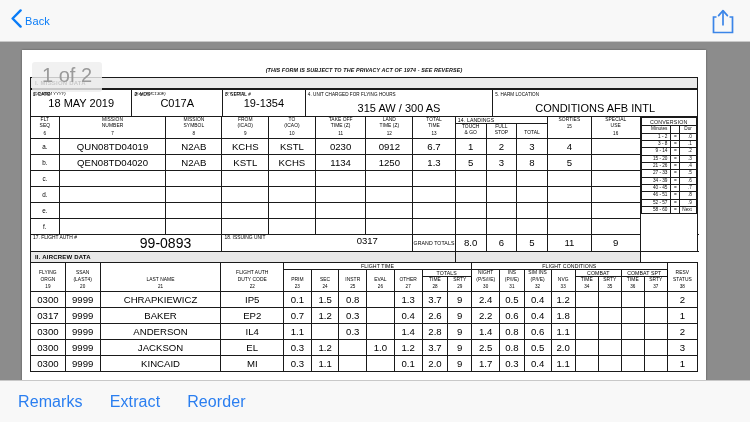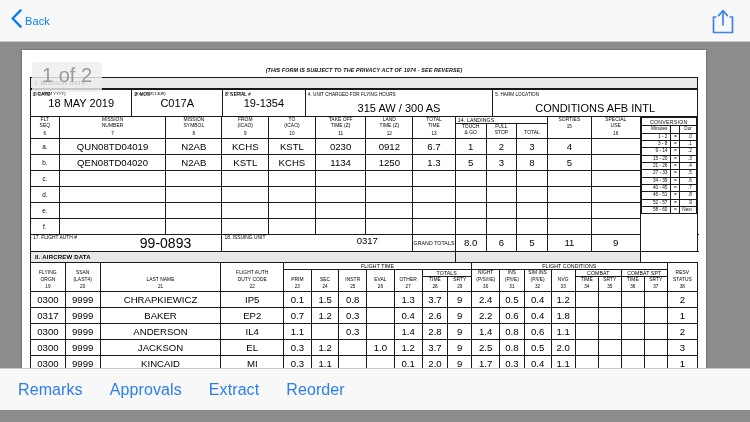--- a/index.html
+++ b/index.html
@@ -107,21 +107,21 @@
              padding: 0; color: #111; }
   .conv .ct { text-align: center; font-size: 5.3px; letter-spacing: .2px;
               padding: 1px 0 0 0; }
   .conv .ch { font-size: 4.7px; padding-bottom: .5px; }
   .cmin { text-align: right; padding-right: 3px !important; width: 54%; }
   .ceq  { text-align: center; width: 16%; }
   .cdur { text-align: right; padding-right: 4px !important; width: 30%; }
 
   
   .toolbar {
-    position: absolute; left: 0; bottom: 12px; width: 750px; height: 42px;
+    position: absolute; left: 0; bottom: 0; width: 750px; height: 42px;
     background: #f8f8f8; border-top: 1px solid #c8c8c8;
     display: flex; align-items: center; gap: 27px; padding-left: 18px;
   }
   .tool-link { font-size: 16px; color: #2a7ef0; cursor: pointer;
                letter-spacing: .1px; }
 </style>
 </head>
 <body>
 
 <div class="screen">
@@ -715,18 +715,17 @@
           </tr>
         </tbody>
           </table>
 
       </div>
     </div>
   </div>
 
   <div class="toolbar">
     <span class="tool-link">Remarks</span>
-    <span class="tool-link">Approvals</span>
     <span class="tool-link">Extract</span>
     <span class="tool-link">Reorder</span>
   </div>
 
 </div>
 
 </body></html>

